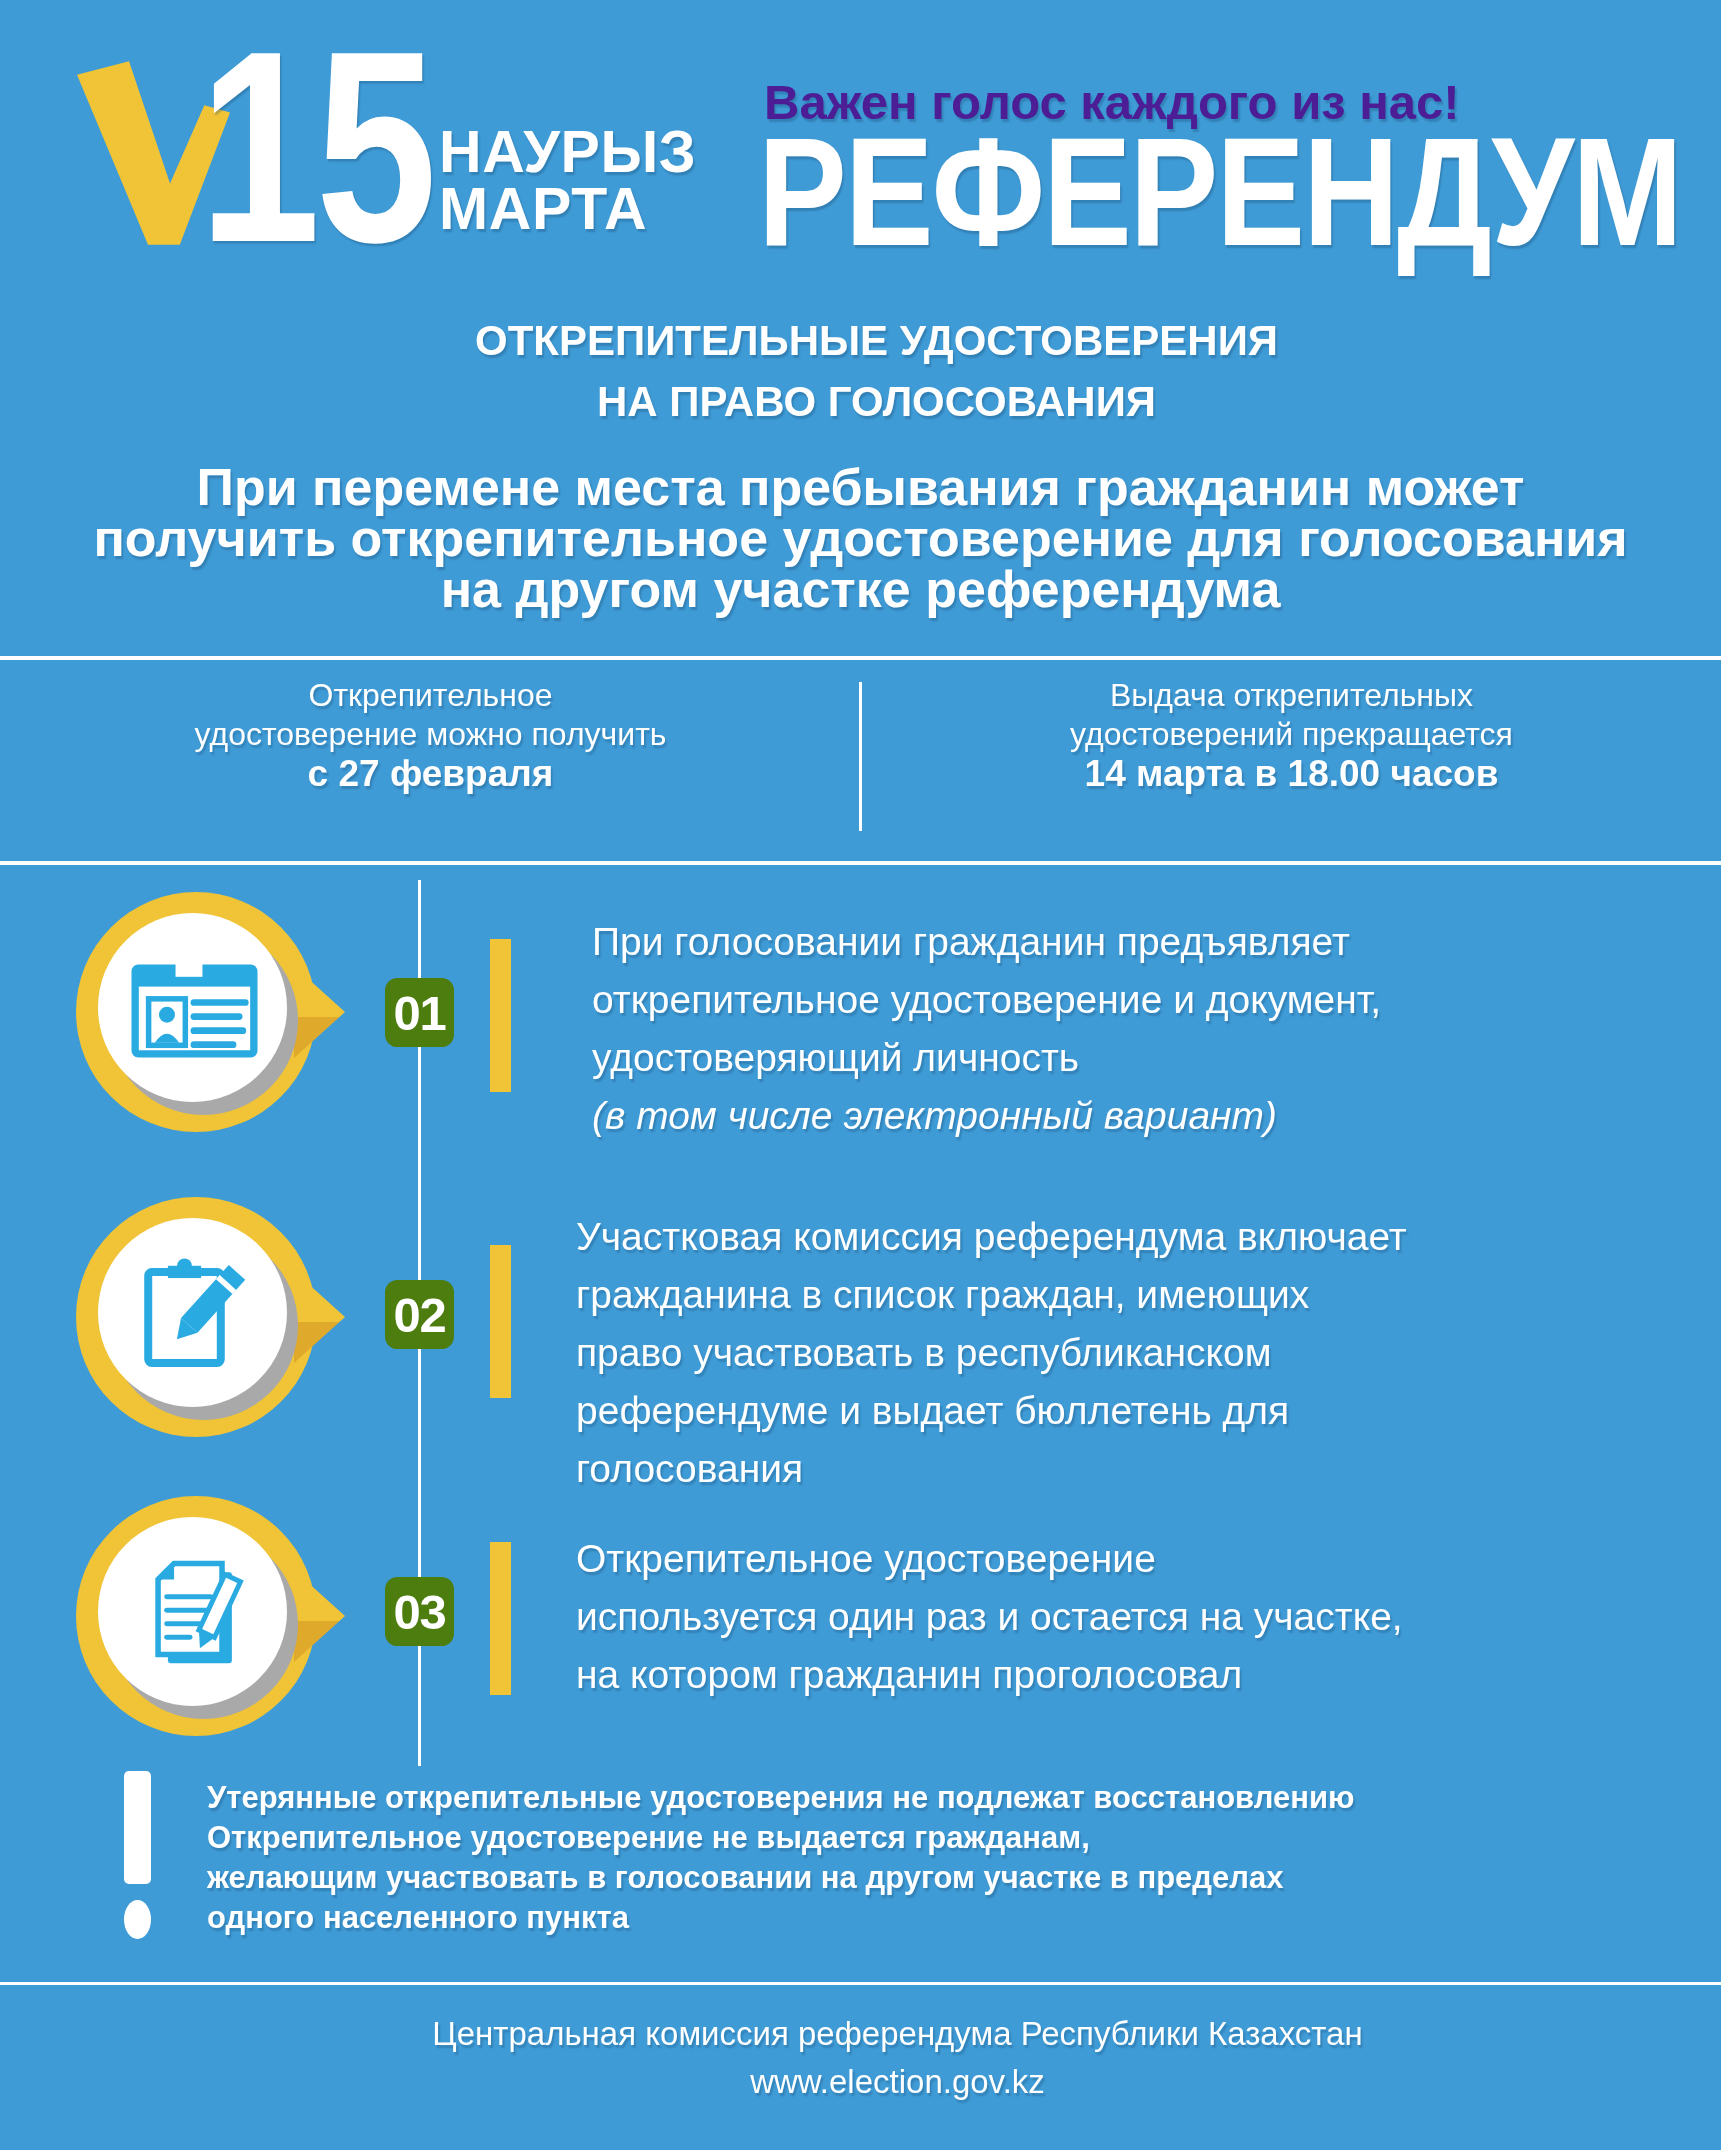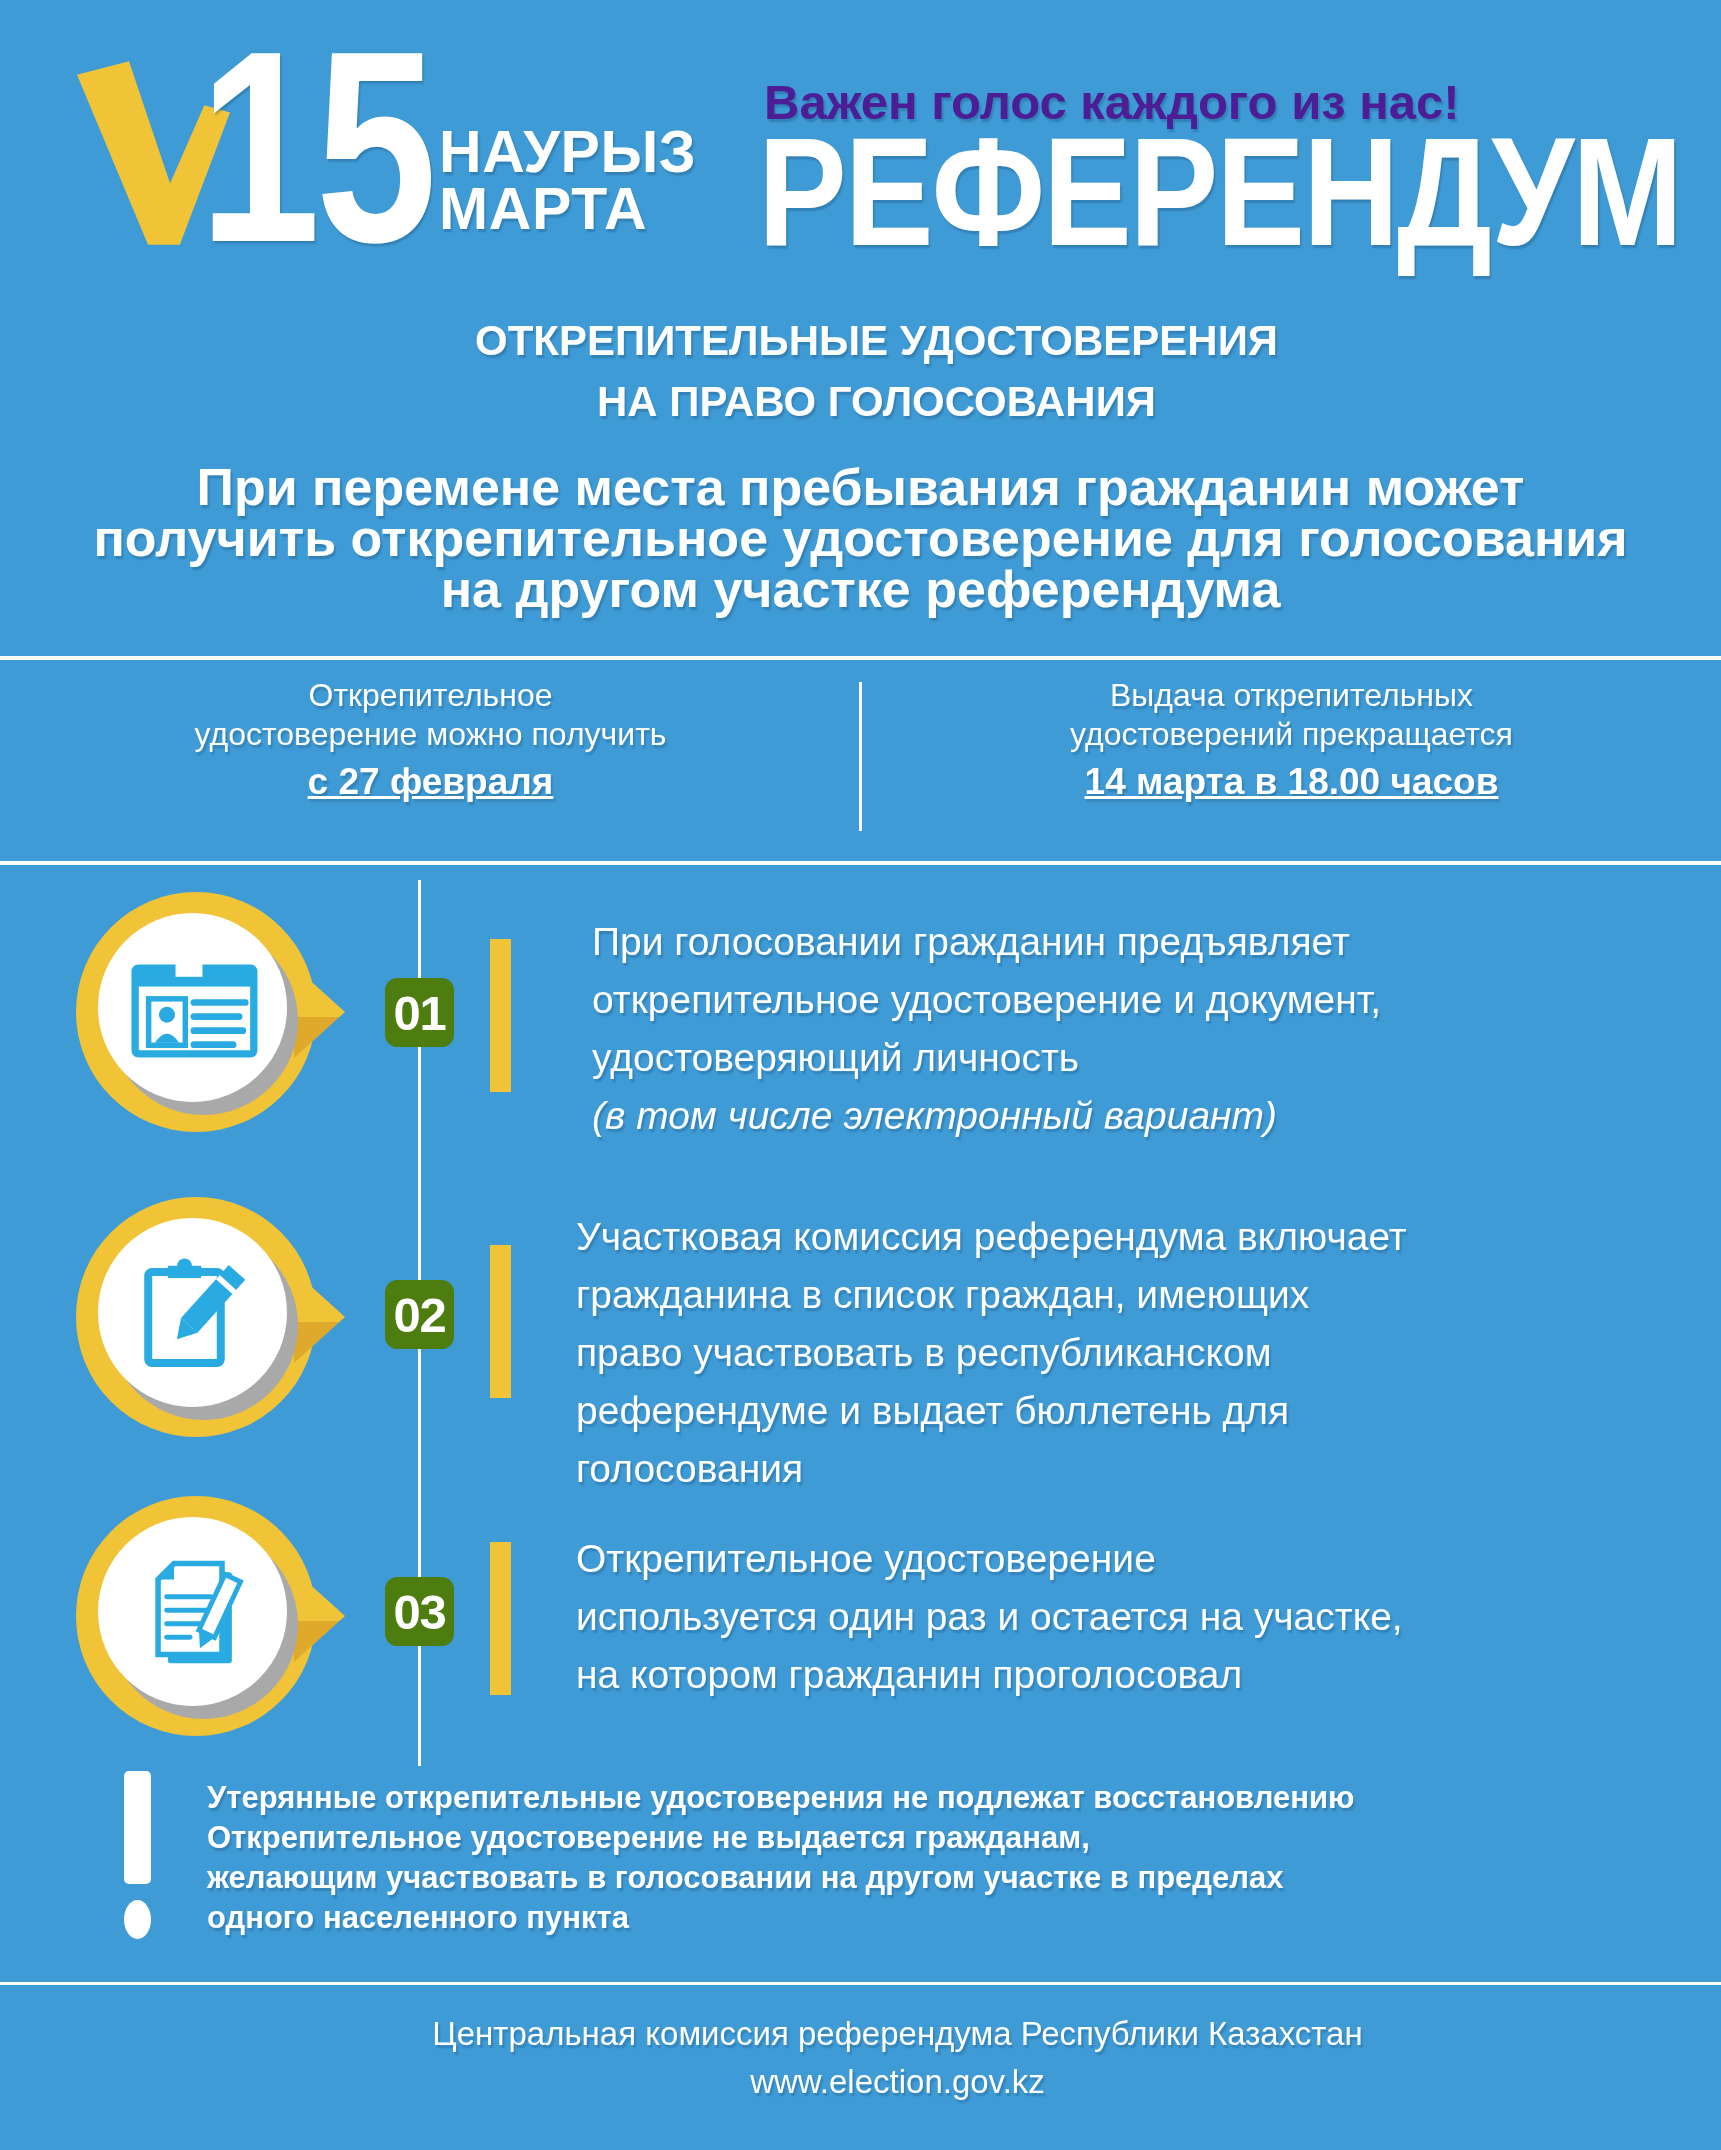--- a/index.html
+++ b/index.html
@@ -24,21 +24,21 @@
     letter-spacing:-2.5px;transform:scaleX(.865);transform-origin:left top;
   }
 
   
   .intro-heading{left:16px;top:310px;width:100%;text-align:center;font-size:42px;line-height:61px;font-weight:700;letter-spacing:0;}
   .intro-body{left:0;top:462px;width:100%;text-align:center;font-size:52px;line-height:51px;font-weight:600;}
 
   
   .hline{left:0;width:100%;background:#fff;}
   .band-col{top:676px;width:861px;text-align:center;font-size:32px;line-height:39px;font-weight:400;}
-  .band-col .hl{font-size:37px;font-weight:700;margin-top:8px;text-decoration:underline;}
+  .band-col .hl{font-size:37px;font-weight:700;margin-top:0;}
   .band-divider{left:859px;top:682px;width:3.1px;height:149px;background:#fff;}
 
   
   .connector{left:418px;top:880px;width:2.5px;height:886px;background:#fff;}
   .medallion{left:76px;width:240px;height:240px;}
   .medallion .ring{position:absolute;inset:0;border-radius:50%;background:#F0C436;}
   .medallion .tri{
     position:absolute;left:218px;top:74px;width:51px;height:92px;
     background:linear-gradient(to bottom,#F0C436 55%,#DFA92C 55%);
     clip-path:polygon(0 0,100% 50%,0 100%);

